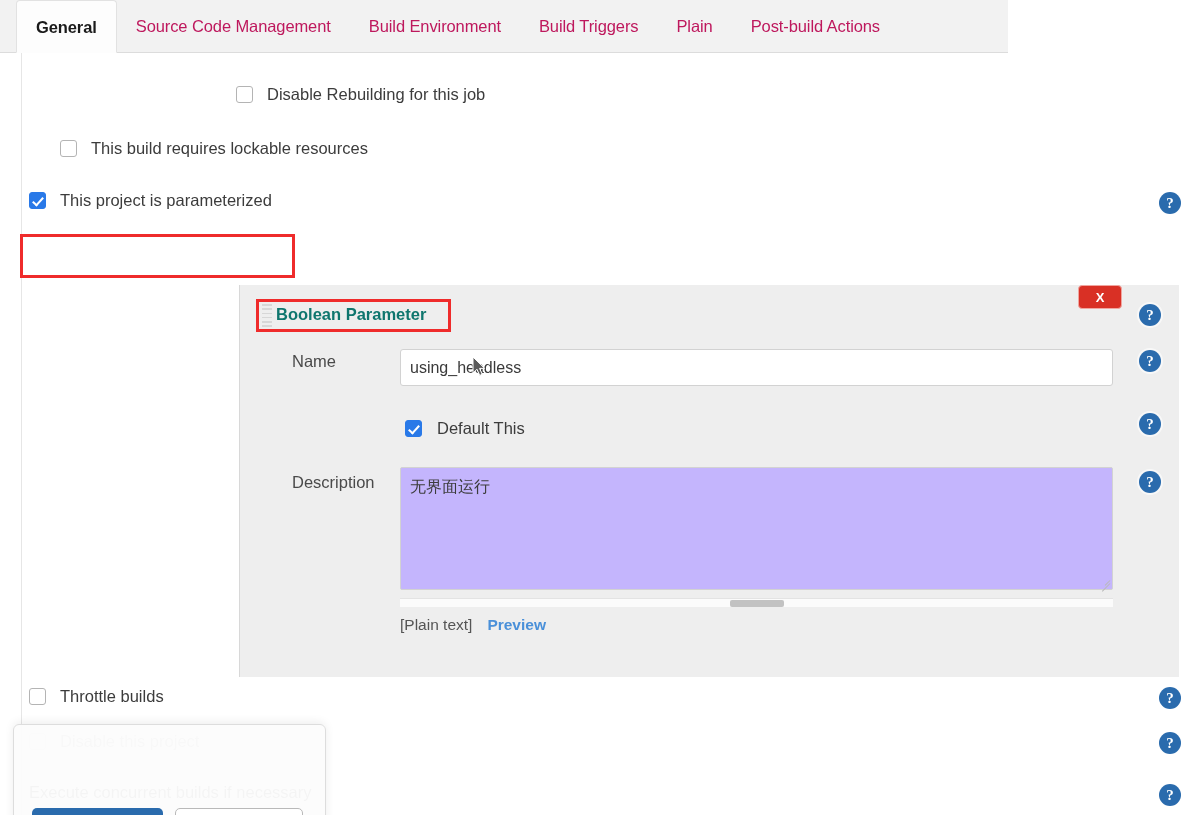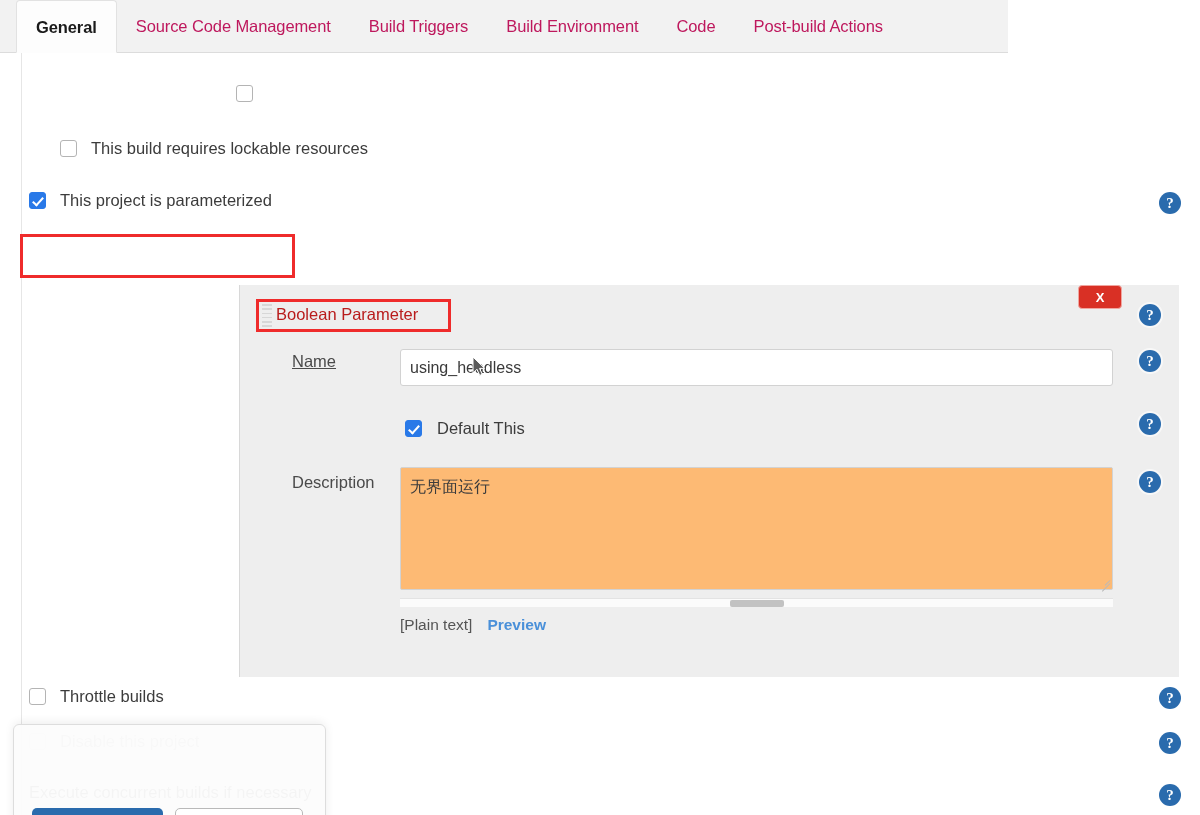--- a/index.html
+++ b/index.html
@@ -140,22 +140,22 @@
   .drag-handle i {
     display: block;
     height: 1.5px;
     background: #bdbdbd;
   }
 
   .param-title {
     position: absolute;
     left: 276px; top: 252px;
     font-size: 16.5px;
-    font-weight: normal;
-    color: #b91c1c;
+    font-weight: bold;
+    color: #0f766e;
     white-space: nowrap;
   }
 
   .close-x {
     position: absolute;
     left: 1078px; top: 232px;
     width: 44px; height: 24px;
     background: #d93025;
     border: 1px solid #f0a59f;
     border-radius: 4px;
@@ -167,21 +167,21 @@
     justify-content: center;
     cursor: pointer;
   }
 
   .field-label {
     position: absolute;
     font-size: 16.5px;
     color: #4a4a4a;
     white-space: nowrap;
   }
-  .lbl-name { left: 292px; top: 299px; text-decoration: underline; }
+  .lbl-name { left: 292px; top: 299px; }
   .lbl-desc { left: 292px; top: 420px; }
 
   .text-input {
     position: absolute;
     left: 400px; top: 296px;
     width: 713px; height: 37px;
     background: #ffffff;
     border: 1px solid #d2d2d2;
     border-radius: 3px;
     font-family: "Liberation Sans", sans-serif;
@@ -194,21 +194,21 @@
   .row-defaultvalue {
     position: absolute;
     left: 405px; top: 366px;
   }
   .row-defaultvalue .cb-label { margin-left: 15px; }
 
   .desc-area {
     position: absolute;
     left: 400px; top: 414px;
     width: 713px; height: 123px;
-    background: #fdba74;
+    background: #c4b5fd;
     border: 1px solid #d2d2d2;
     border-radius: 2px;
     font-family: "Liberation Sans", sans-serif;
     font-size: 16px;
     color: #3c3c3c;
     padding: 8px 9px;
     resize: none;
     outline: none;
     overflow: hidden;
     line-height: 1.35;
@@ -359,31 +359,32 @@
     pointer-events: none;
     z-index: 60;
   }
 </style>
 </head>
 <body>
 
 <div class="tabbar">
   <div class="tab active">General</div>
   <div class="tab">Source Code Management</div>
+  <div class="tab">Build Environment</div>
   <div class="tab">Build Triggers</div>
-  <div class="tab">Build Environment</div>
-  <div class="tab">Code</div>
+  <div class="tab">Plain</div>
   <div class="tab">Post-build Actions</div>
 </div>
 
 <div class="page">
   <div class="content-rail"></div>
 
   <div class="row row-disable-rebuild">
     <span class="cb"></span>
+    <span class="cb-label">Disable Rebuilding for this job</span>
   </div>
 
   <div class="row row-lockable">
     <span class="cb"></span>
     <span class="cb-label">This build requires lockable resources</span>
   </div>
 
   <div class="row row-parameterized">
     <span class="cb checked"></span>
     <span class="cb-label">This project is parameterized</span>

